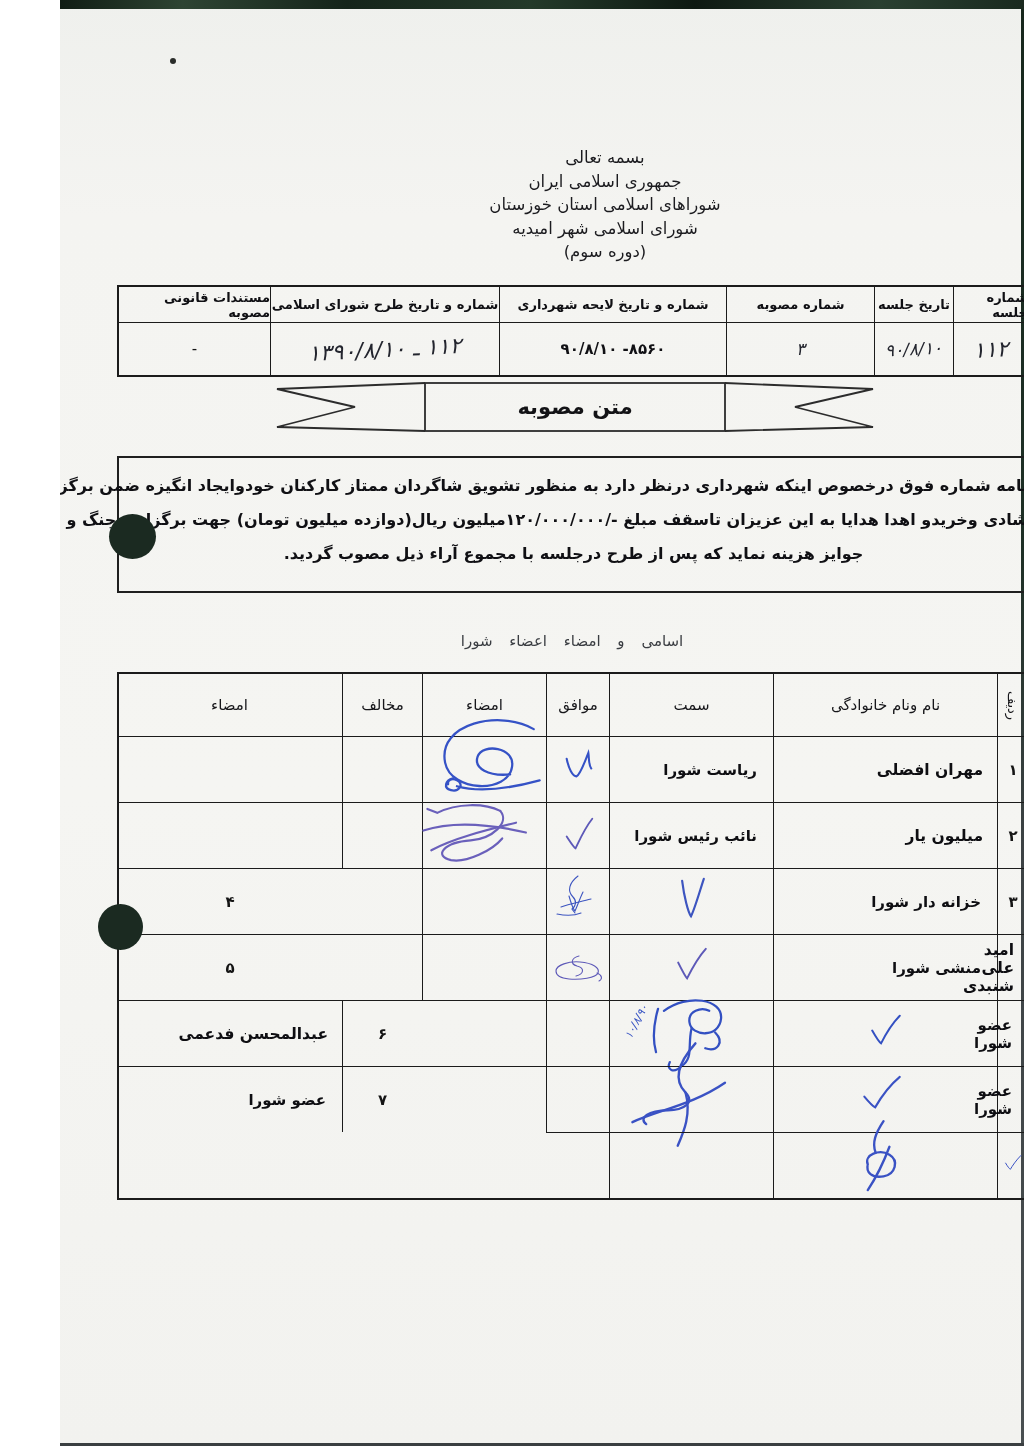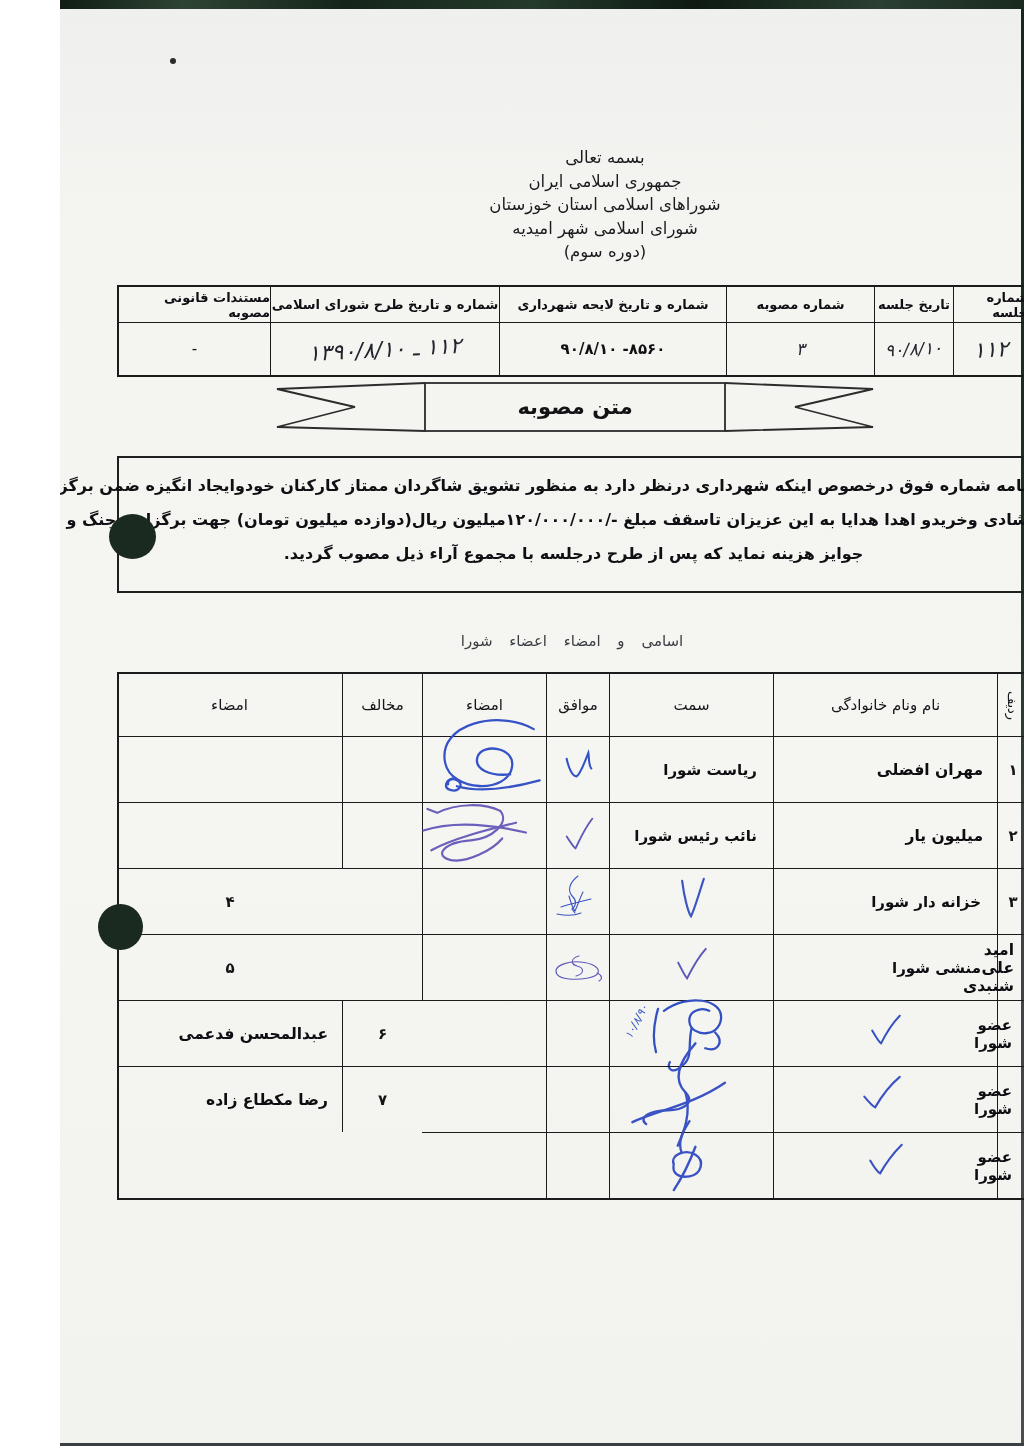--- a/index.html
+++ b/index.html
@@ -267,21 +267,20 @@
           <path d="M66,-24 C50,-6 42,12 56,26 C66,36 54,44 38,44 C18,44 8,52 16,58"></path>
           <path d="M2,56 C28,44 64,38 96,16"></path>
           <path d="M56,26 C62,48 54,66 48,80"></path>
         </g>
       </svg>
     </div>
     <div class="c bt"></div>
     <div class="c bt last"></div>
 
     <div class="c bt no">۷</div>
-    <div class="c bt name">رضا مکطاع زاده</div>
     <div class="c bt pos">عضو شورا</div>
     <div class="c bt">
       <svg class="sigsvg" viewBox="0 0 63 66">
         <path d="M16,28 C20,35 24,40 26,41 C30,34 38,22 48,12" fill="none" stroke="#3a52c4" stroke-width="2.1" stroke-linecap="round"></path>
       </svg>
     </div>
     <div class="c bt">
       <svg class="sigsvg" viewBox="0 0 124 66">
         <g fill="none" stroke="#3a52c4" stroke-width="2.4" stroke-linecap="round">
           <path d="M60,-12 C52,0 48,10 52,20"></path>

